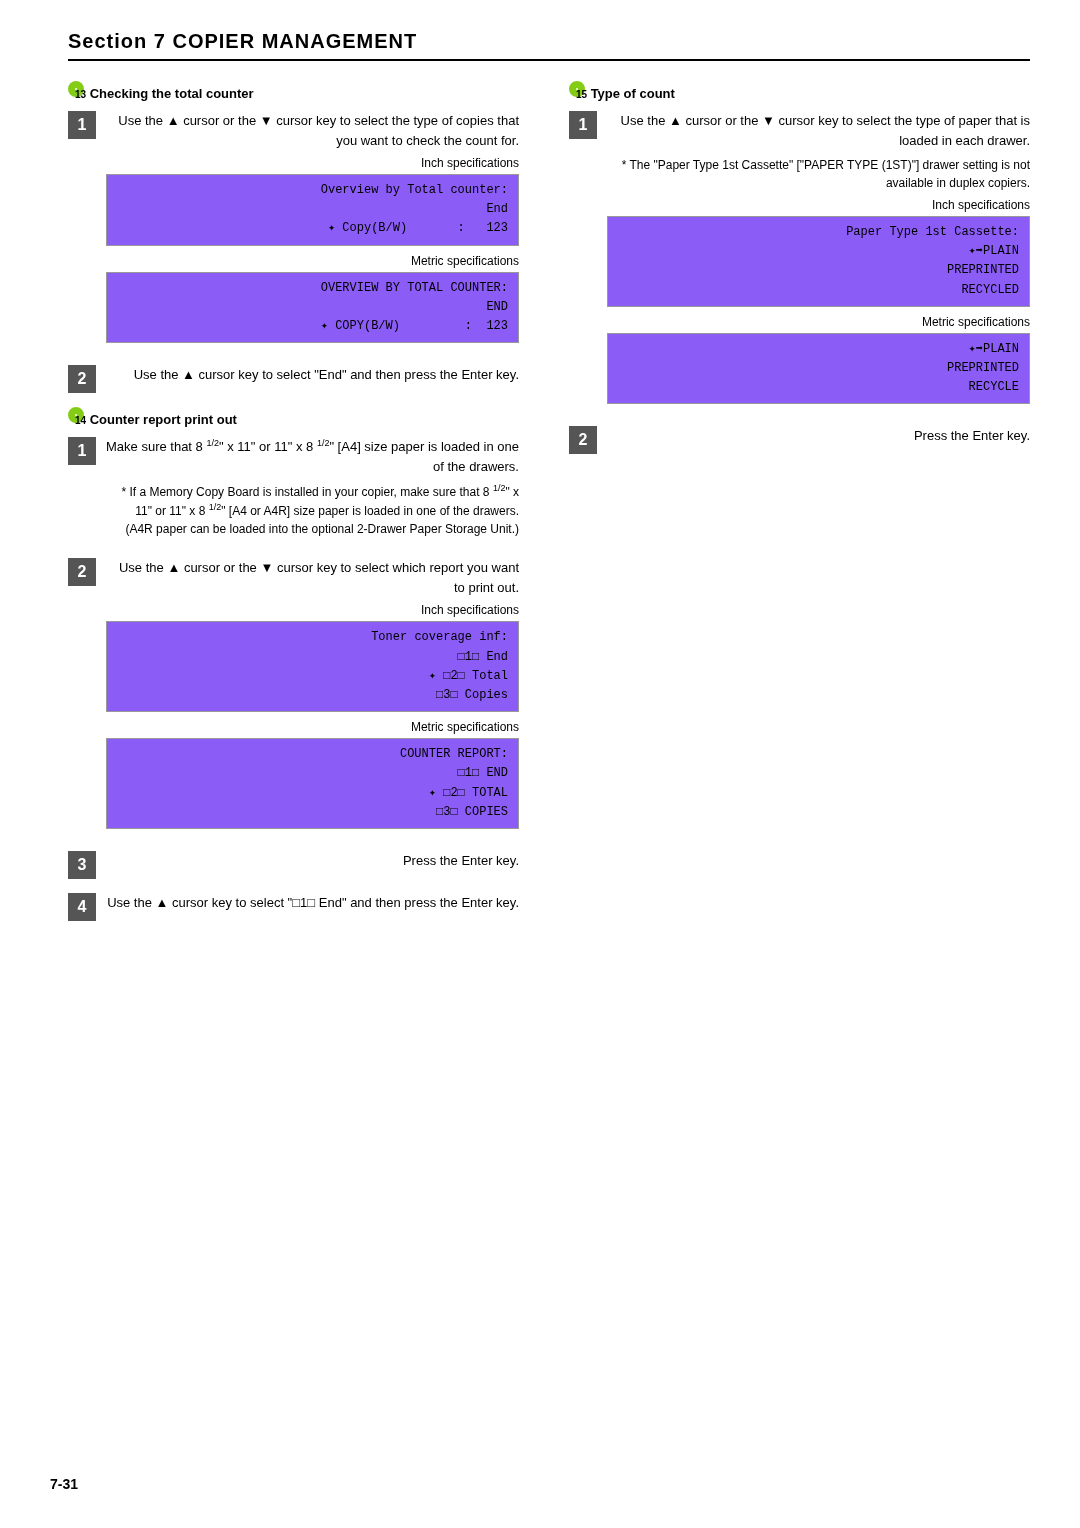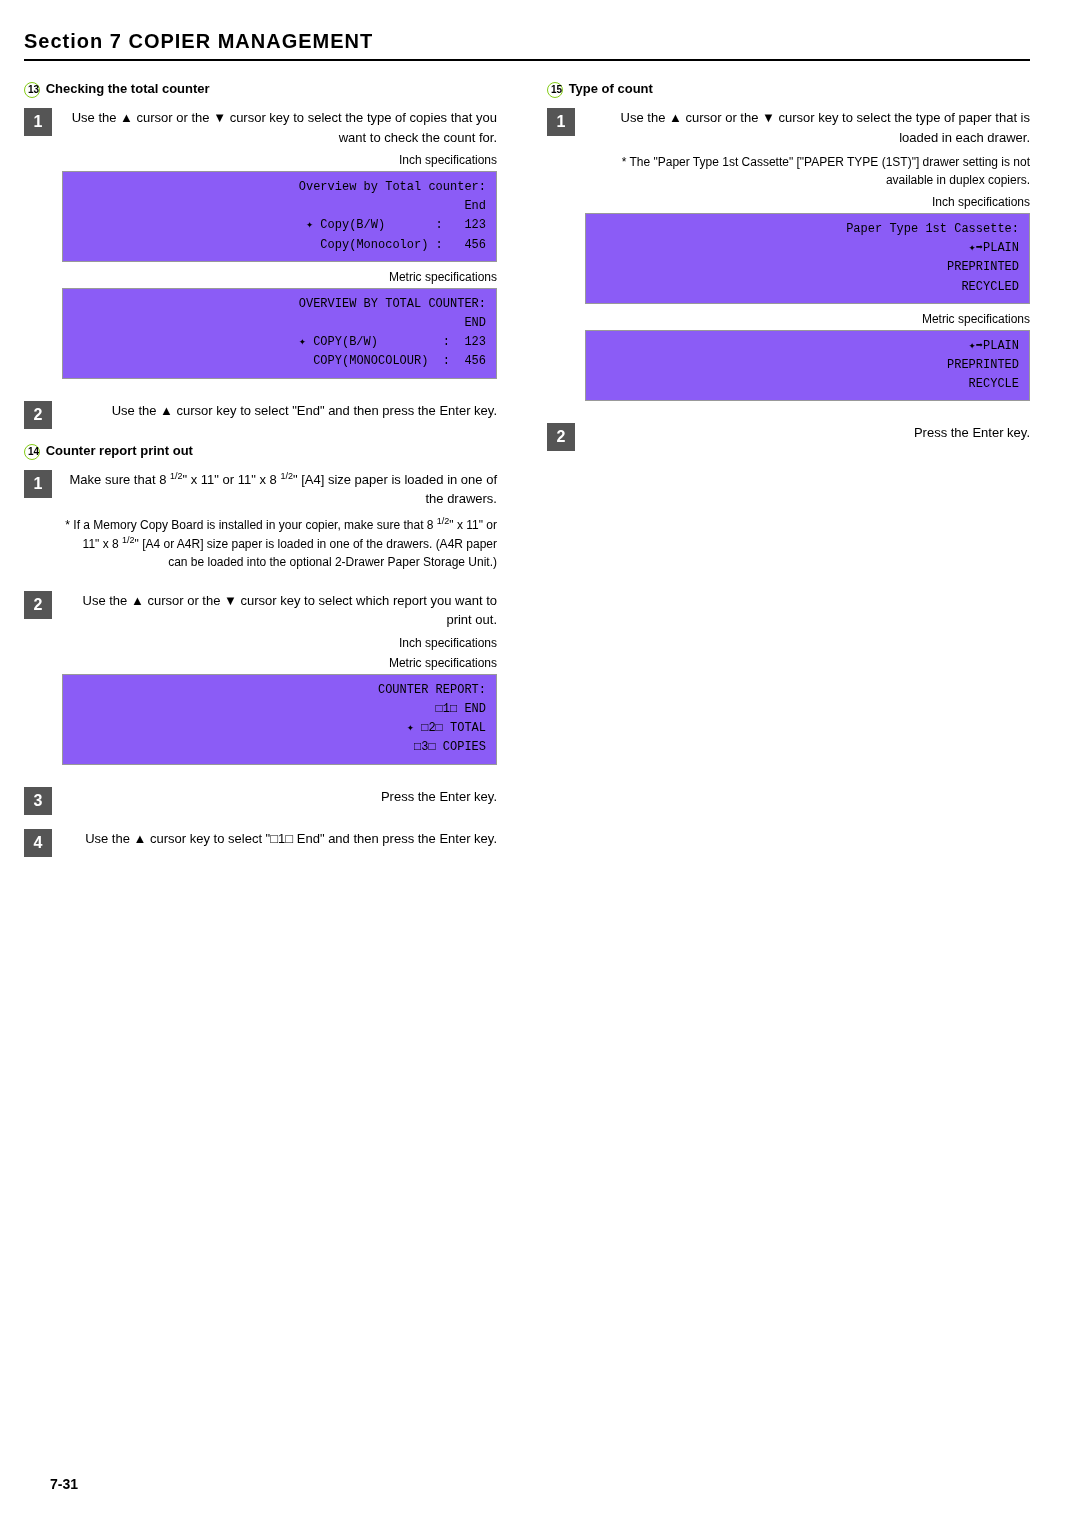--- a/index.html
+++ b/index.html
@@ -8,21 +8,21 @@
       font-size: 13px;
       background: #fff;
       color: #000;
       width: 1080px;
       min-height: 1528px;
       position: relative;
     }
     .page {
       width: 1080px;
       min-height: 1528px;
-      padding: 30px 50px 60px 24px;
+      padding: 30px 50px 60px 68px;
       position: relative;
     }
     .section-title {
       font-size: 20px;
       font-weight: bold;
       border-bottom: 2px solid #000;
       padding-bottom: 6px;
       margin-bottom: 20px;
       letter-spacing: 1px;
     }
@@ -41,23 +41,23 @@
     }
     .subsection-title {
       font-weight: bold;
       font-size: 13px;
       margin-bottom: 10px;
     }
     .circle-num {
       display: inline-block;
       width: 16px;
       height: 16px;
-      border: 1px solid #84cc16;
+      border: 7px solid #84cc16;
       border-radius: 50%;
-      text-align: right;
+      text-align: left;
       line-height: 14px;
       font-size: 10px;
       margin-right: 2px;
     }
     .step-block {
       display: flex;
       margin-bottom: 14px;
       align-items: flex-start;
     }
     .step-num {
@@ -140,28 +140,26 @@
 
         <div class="step-block">
           <div class="step-num">1</div>
           <div class="step-content">
             <div class="step-text">Use the ▲ cursor or the ▼ cursor key to select the type of copies that you want to check the count for.</div>
             <div class="spec-label">Inch specifications</div>
             <div class="screen-box">
               <div>Overview by Total counter:</div>
               <div>&nbsp;&nbsp;End</div>
               <div>✦ Copy(B/W)&nbsp;&nbsp;&nbsp;&nbsp;&nbsp;&nbsp;&nbsp;:&nbsp;&nbsp;&nbsp;123</div>
-              <div>&nbsp;&nbsp;Copy(Monocolor)&nbsp;:&nbsp;&nbsp;&nbsp;456</div>
             </div>
             <div class="spec-label">Metric specifications</div>
             <div class="screen-box">
               <div>OVERVIEW BY TOTAL COUNTER:</div>
               <div>&nbsp;&nbsp;END</div>
               <div>✦ COPY(B/W)&nbsp;&nbsp;&nbsp;&nbsp;&nbsp;&nbsp;&nbsp;&nbsp;&nbsp;:&nbsp;&nbsp;123</div>
-              <div>&nbsp;&nbsp;COPY(MONOCOLOUR)&nbsp;&nbsp;:&nbsp;&nbsp;456</div>
             </div>
           </div>
         </div>
 
         <div class="step-block">
           <div class="step-num">2</div>
           <div class="step-content">
             <div class="step-text">Use the ▲ cursor key to select "End" and then press the Enter key.</div>
           </div>
         </div>
@@ -179,20 +177,26 @@
             <div class="step-text">Make sure that 8 <span class="small-superscript">1/2</span>" x 11" or 11" x 8 <span class="small-superscript">1/2</span>" [A4] size paper is loaded in one of the drawers.</div>
             <div class="asterisk-note">* If a Memory Copy Board is installed in your copier, make sure that 8 <span class="small-superscript">1/2</span>" x 11" or 11" x 8 <span class="small-superscript">1/2</span>" [A4 or A4R] size paper is loaded in one of the drawers. (A4R paper can be loaded into the optional 2-Drawer Paper Storage Unit.)</div>
           </div>
         </div>
 
         <div class="step-block">
           <div class="step-num">2</div>
           <div class="step-content">
             <div class="step-text">Use the ▲ cursor or the ▼ cursor key to select which report you want to print out.</div>
             <div class="spec-label">Inch specifications</div>
+            <div class="screen-box">
+              <div>Toner coverage inf:</div>
+              <div>&nbsp;&nbsp;□1□ End</div>
+              <div>✦ □2□ Total</div>
+              <div>&nbsp;&nbsp;□3□ Copies</div>
+            </div>
             <div class="spec-label">Metric specifications</div>
             <div class="screen-box">
               <div>COUNTER REPORT:</div>
               <div>&nbsp;&nbsp;□1□ END</div>
               <div>✦ □2□ TOTAL</div>
               <div>&nbsp;&nbsp;□3□ COPIES</div>
             </div>
           </div>
         </div>
 

